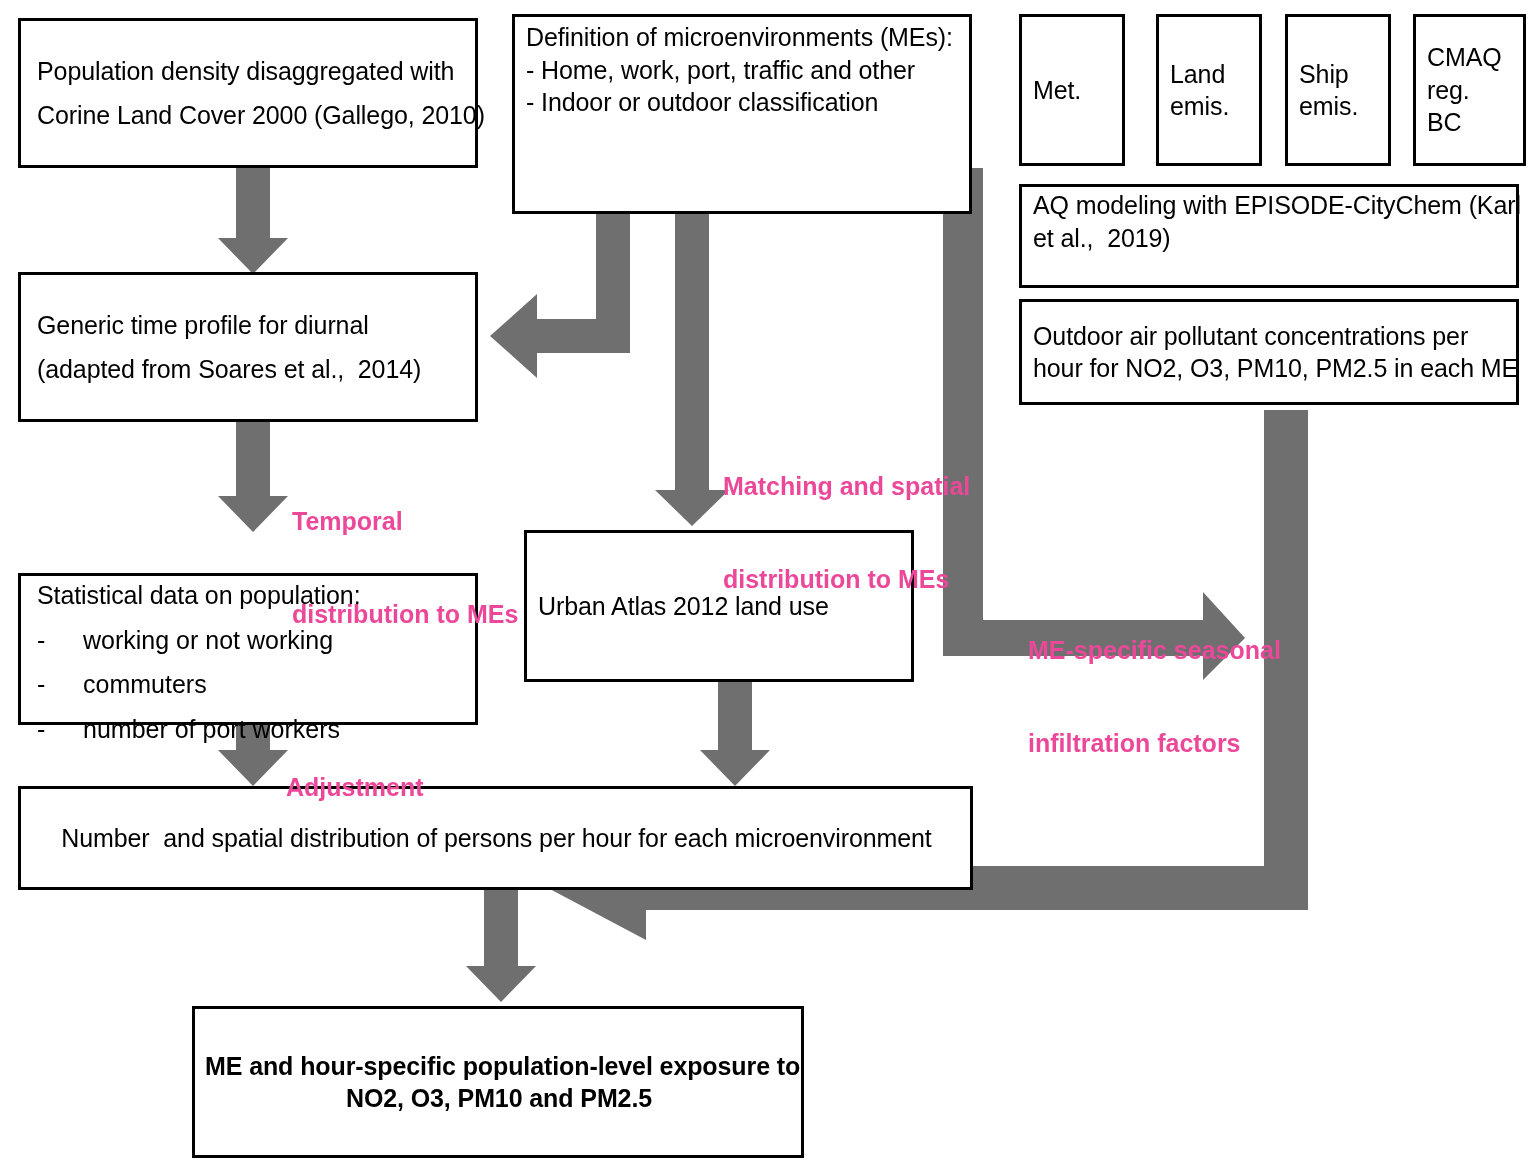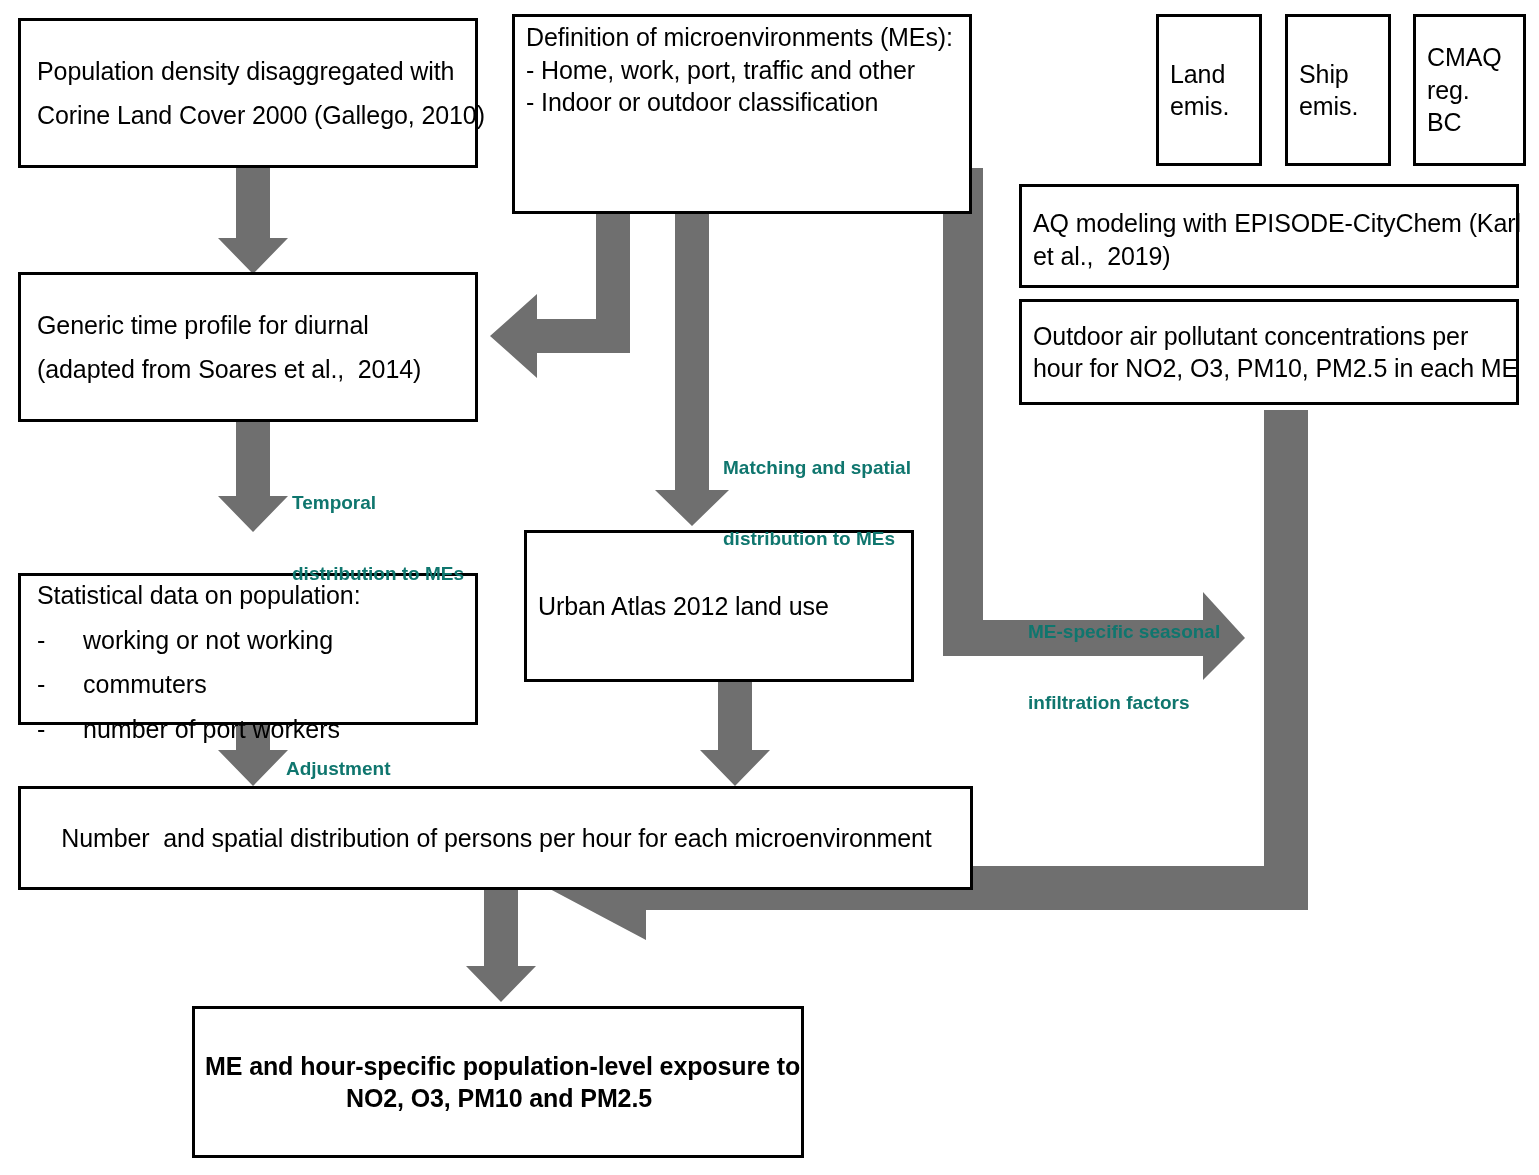--- a/index.html
+++ b/index.html
@@ -33,23 +33,23 @@
     line-height: 1.30;
     letter-spacing: -0.1px;
   }
   .pad-l { padding-left: 16px; padding-right: 10px; gap: 12px; }
   .pad-sm { padding-left: 11px; padding-right: 8px; }
   .center-txt { text-align: center; padding-left: 10px; padding-right: 8px; }
   .bold .line { font-weight: bold; }
 
   .arrowlabel {
     position: absolute;
-    font-size: 19px;
+    font-size: 25px;
     line-height: 1.25;
-    color: #0f766e;
+    color: #ec4899;
     font-weight: bold;
     white-space: pre;
     z-index: 7;
   }
   .arrowsvg {
     position: absolute;
     z-index: 2;
     overflow: visible;
   }
   .bulletrow {
@@ -104,38 +104,41 @@
     <span class="line">Population density disaggregated with</span>
     <span class="line">Corine Land Cover 2000 (Gallego, 2010)</span>
   </div>
 
   <div class="box pad-sm" style="left:512px; top:14px; width:460px; height:200px; justify-content:flex-start; padding-top:4px;">
     <span class="line">Definition of microenvironments (MEs):</span>
     <span class="line">- Home, work, port, traffic and other</span>
     <span class="line">- Indoor or outdoor classification</span>
   </div>
 
+  <div class="box pad-sm" style="left:1019px; top:14px; width:106px; height:152px;">
+    <span class="line">Met.</span>
+  </div>
 
   <div class="box pad-sm" style="left:1156px; top:14px; width:106px; height:152px;">
     <span class="line">Land</span>
     <span class="line">emis.</span>
   </div>
 
   <div class="box pad-sm" style="left:1285px; top:14px; width:106px; height:152px;">
     <span class="line">Ship</span>
     <span class="line">emis.</span>
   </div>
 
   <div class="box pad-sm" style="left:1413px; top:14px; width:113px; height:152px;">
     <span class="line">CMAQ</span>
     <span class="line">reg.</span>
     <span class="line">BC</span>
   </div>
 
-  <div class="box pad-sm" style="left:1019px; top:184px; width:500px; height:104px; justify-content:flex-start; padding-top:20px;">
+  <div class="box pad-sm" style="left:1019px; top:184px; width:500px; height:104px; justify-content:flex-start; padding-top:2px;">
     <span class="line">AQ modeling with EPISODE-CityChem (Karl</span>
     <span class="line">et al.,  2019)</span>
   </div>
 
   <div class="box pad-sm" style="left:1019px; top:299px; width:500px; height:106px;">
     <span class="line">Outdoor air pollutant concentrations per</span>
     <span class="line">hour for NO2, O3, PM10, PM2.5 in each ME</span>
   </div>
 
   <div class="box pad-l" style="left:18px; top:272px; width:460px; height:150px;">

